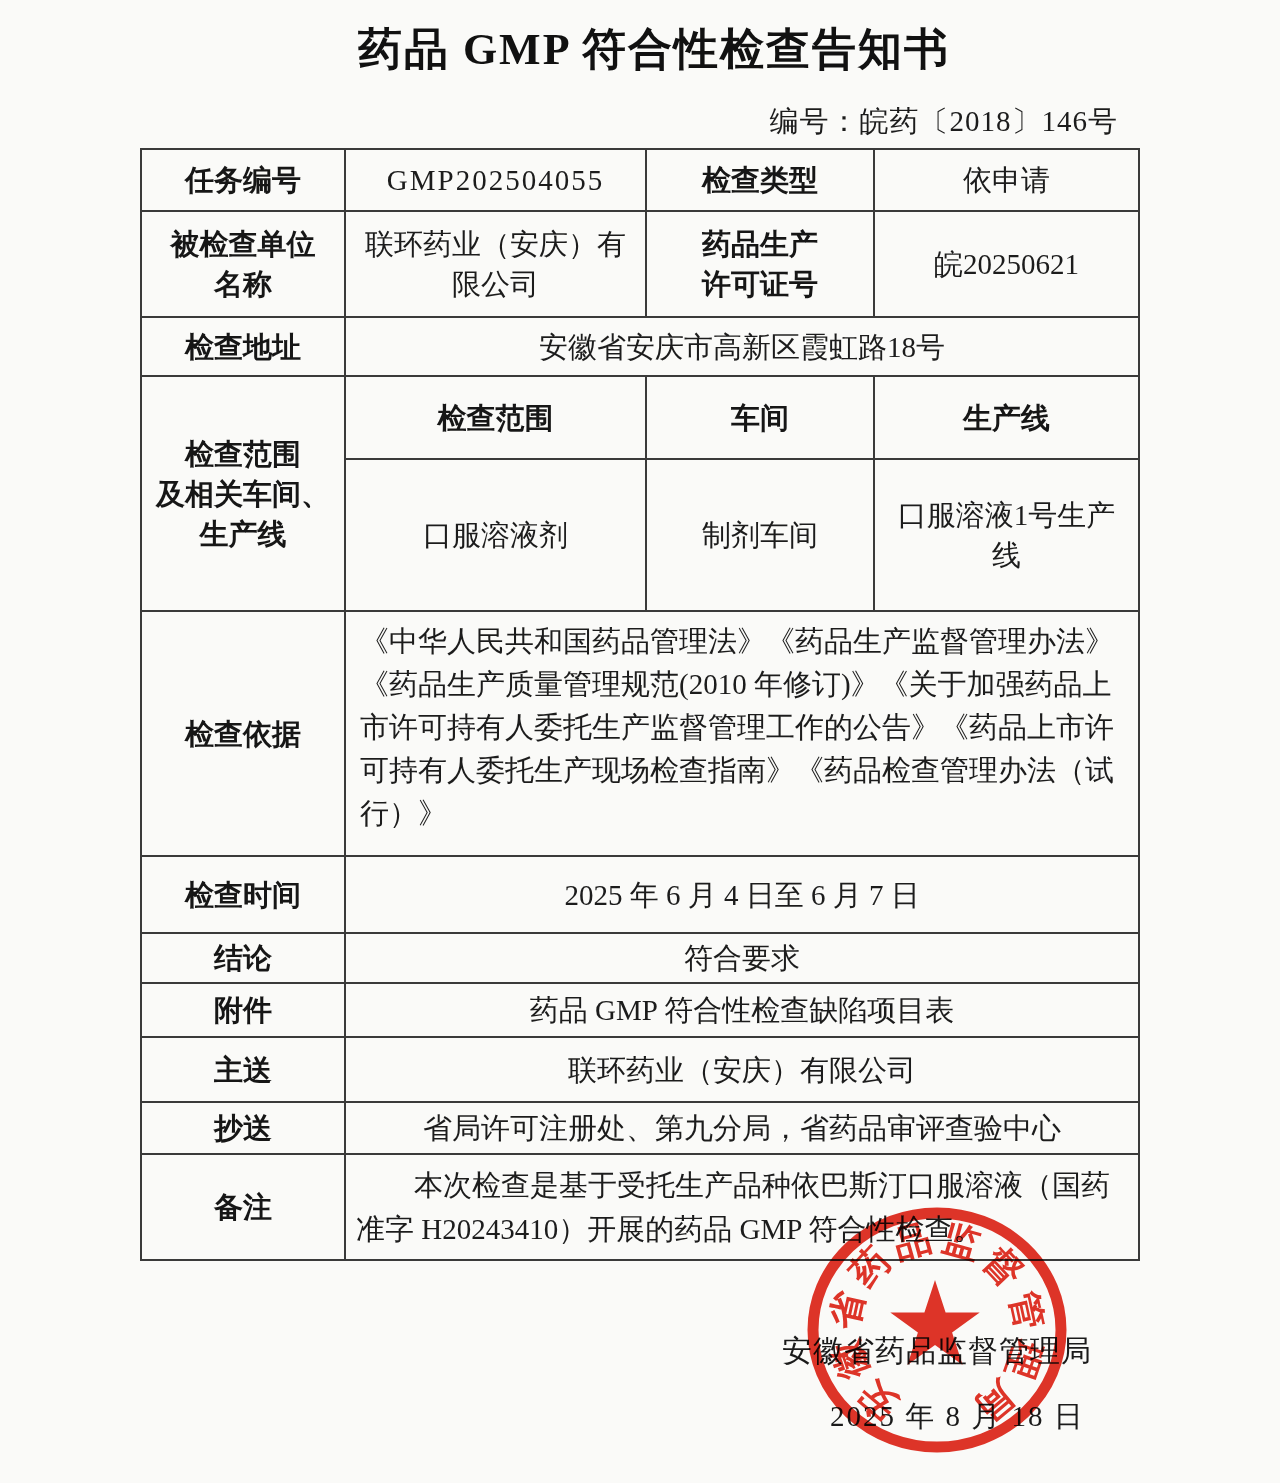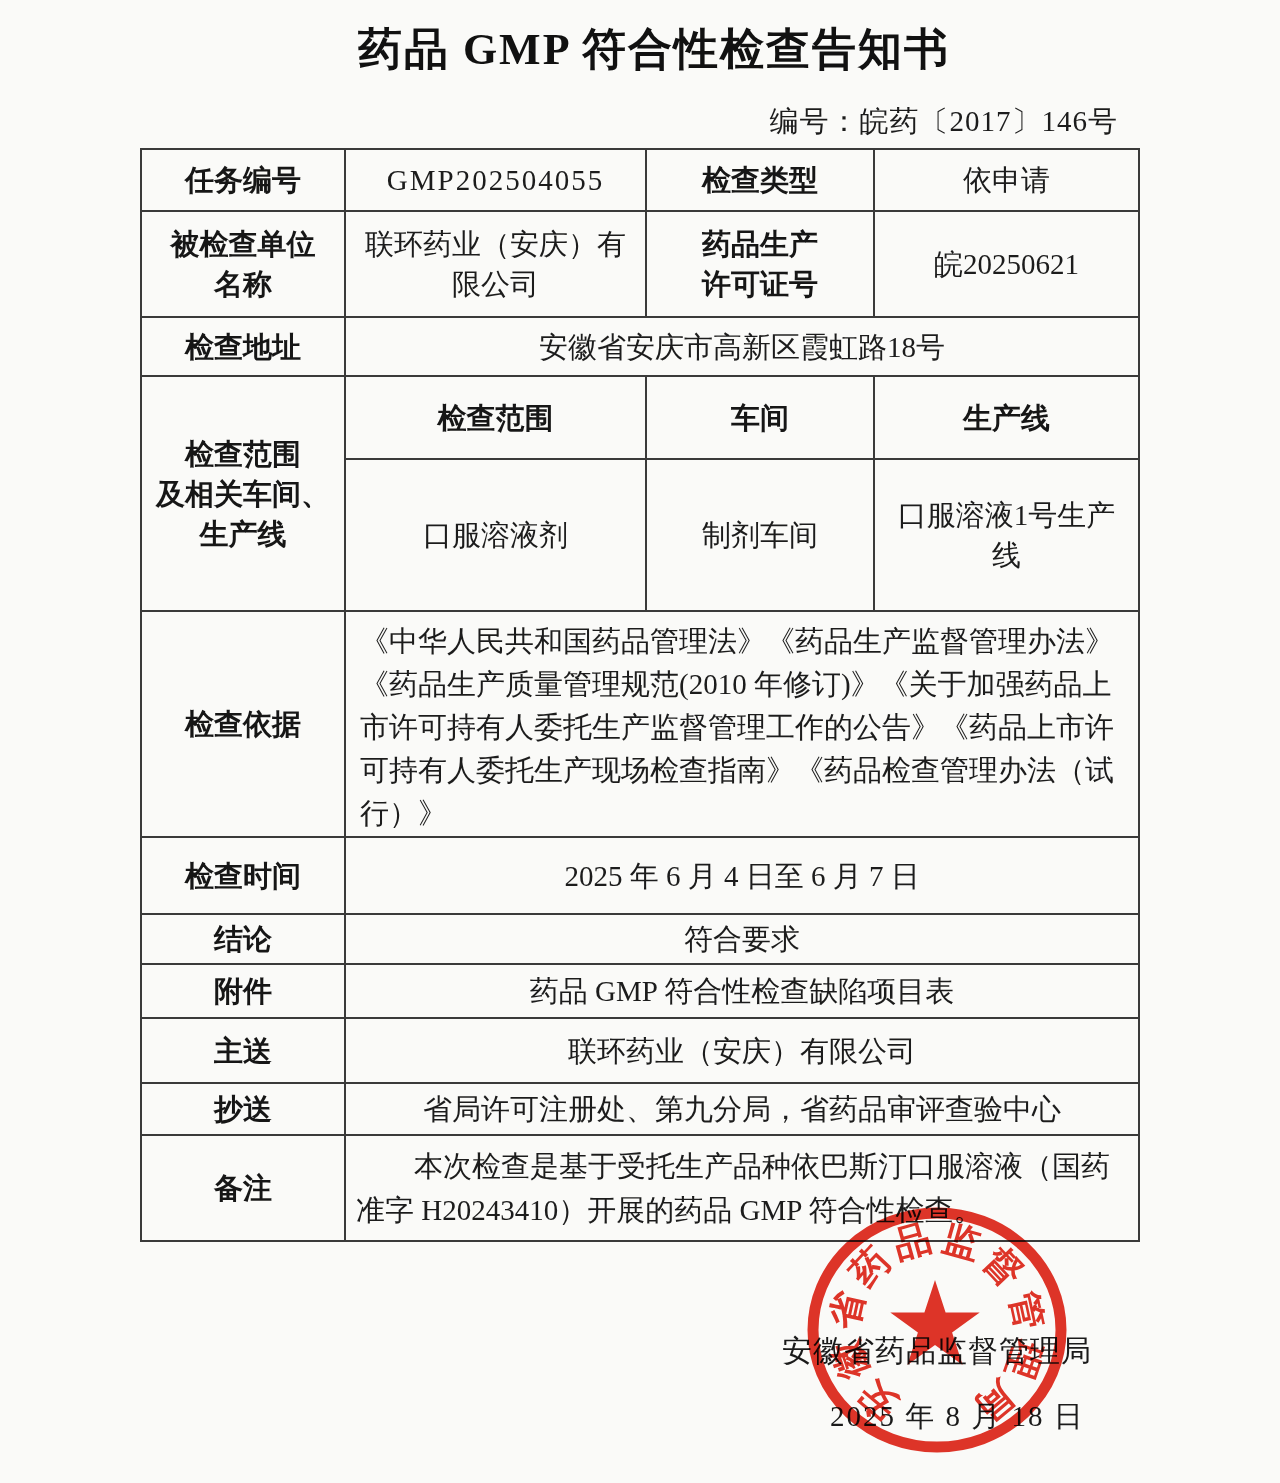--- a/index.html
+++ b/index.html
@@ -40,21 +40,21 @@
     font-family:"Liberation Sans","DejaVu Sans",sans-serif;
     font-weight:700;
     line-height:42px;
     color:#161616;
   }
   td.val{font-family:"Liberation Serif","DejaVu Serif",serif;}
   td.val.mono-num{letter-spacing:2px;}
   td.val.left-just{
     text-align:left;
     line-height:43px;
-    padding:8px 12px 1px 14px;
+    padding:8px 12px 20px 14px;
   }
   td.val.remark{
     text-align:left;
     line-height:44px;
     padding:6px 12px 6px 10px;
     text-indent:2em;
   }
   .footer-org{
     position:absolute;left:782px;top:1331px;
     font-size:30px;letter-spacing:1px;color:#1a1a1a;
@@ -71,21 +71,21 @@
   }
   .seal text{
     font-family:"Liberation Sans","DejaVu Sans",sans-serif;
     font-weight:700;
   }
 </style>
 </head>
 <body>
 
 <div class="title">药品 GMP 符合性检查告知书</div>
-<div class="ref-no">编号：皖药〔2017〕146号</div>
+<div class="ref-no">编号：皖药〔2018〕146号</div>
 
 <table class="doc">
   <colgroup>
     <col style="width:204px">
       <col style="width:301px">
       <col style="width:228px">
       <col style="width:265px">
   </colgroup>
   <tbody>
       <tr style="height:62px">

